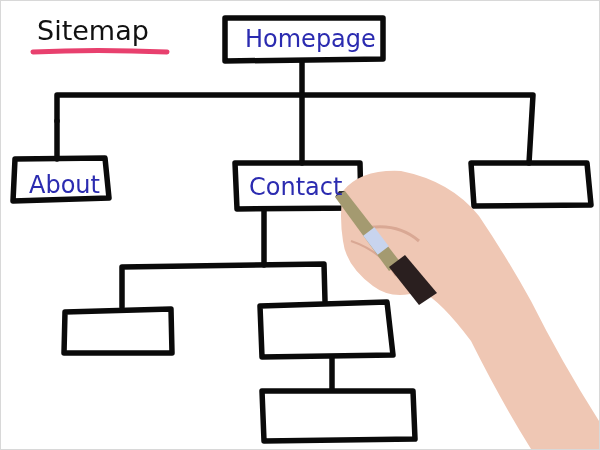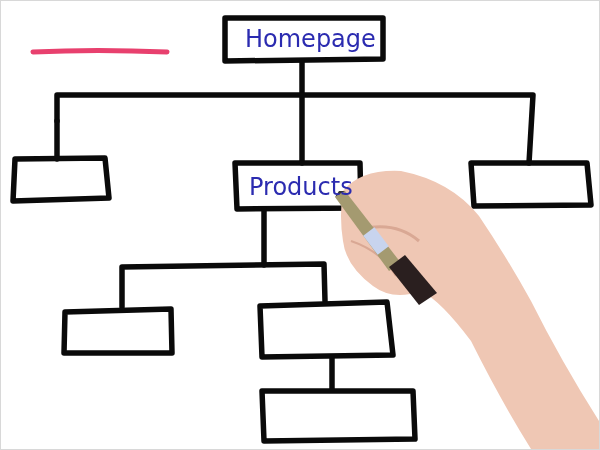--- a/index.html
+++ b/index.html
@@ -49,16 +49,18 @@
       <path d="M350 240 Q380 250 395 275" stroke="#d9a894" stroke-width="2" fill="none"></path>
     </g>
     <g>
       <path d="M334 196 L344 190 L400 262 L388 270 Z" fill="#a49a70"></path>
       <rect x="368" y="228" width="14" height="24" transform="rotate(-37 375 240)" fill="#c8d4ee"></rect>
       <path d="M388 266 L404 254 L436 292 L418 304 Z" fill="#2a1f1f"></path>
       <path d="M334 196 L338 190 L344 190 Z" fill="#333"></path>
     </g>
   </svg>
 
+  <div class="title">Sitemap</div>
 
   <div class="label" style="left:244px; top:24px;">Homepage</div>
-  <div class="label" style="left:248px; top:172px;">Products</div>
+  <div class="label" style="left:28px; top:170px;">About</div>
+  <div class="label" style="left:248px; top:172px;">Contact</div>
 </div>
 
 </body></html>

